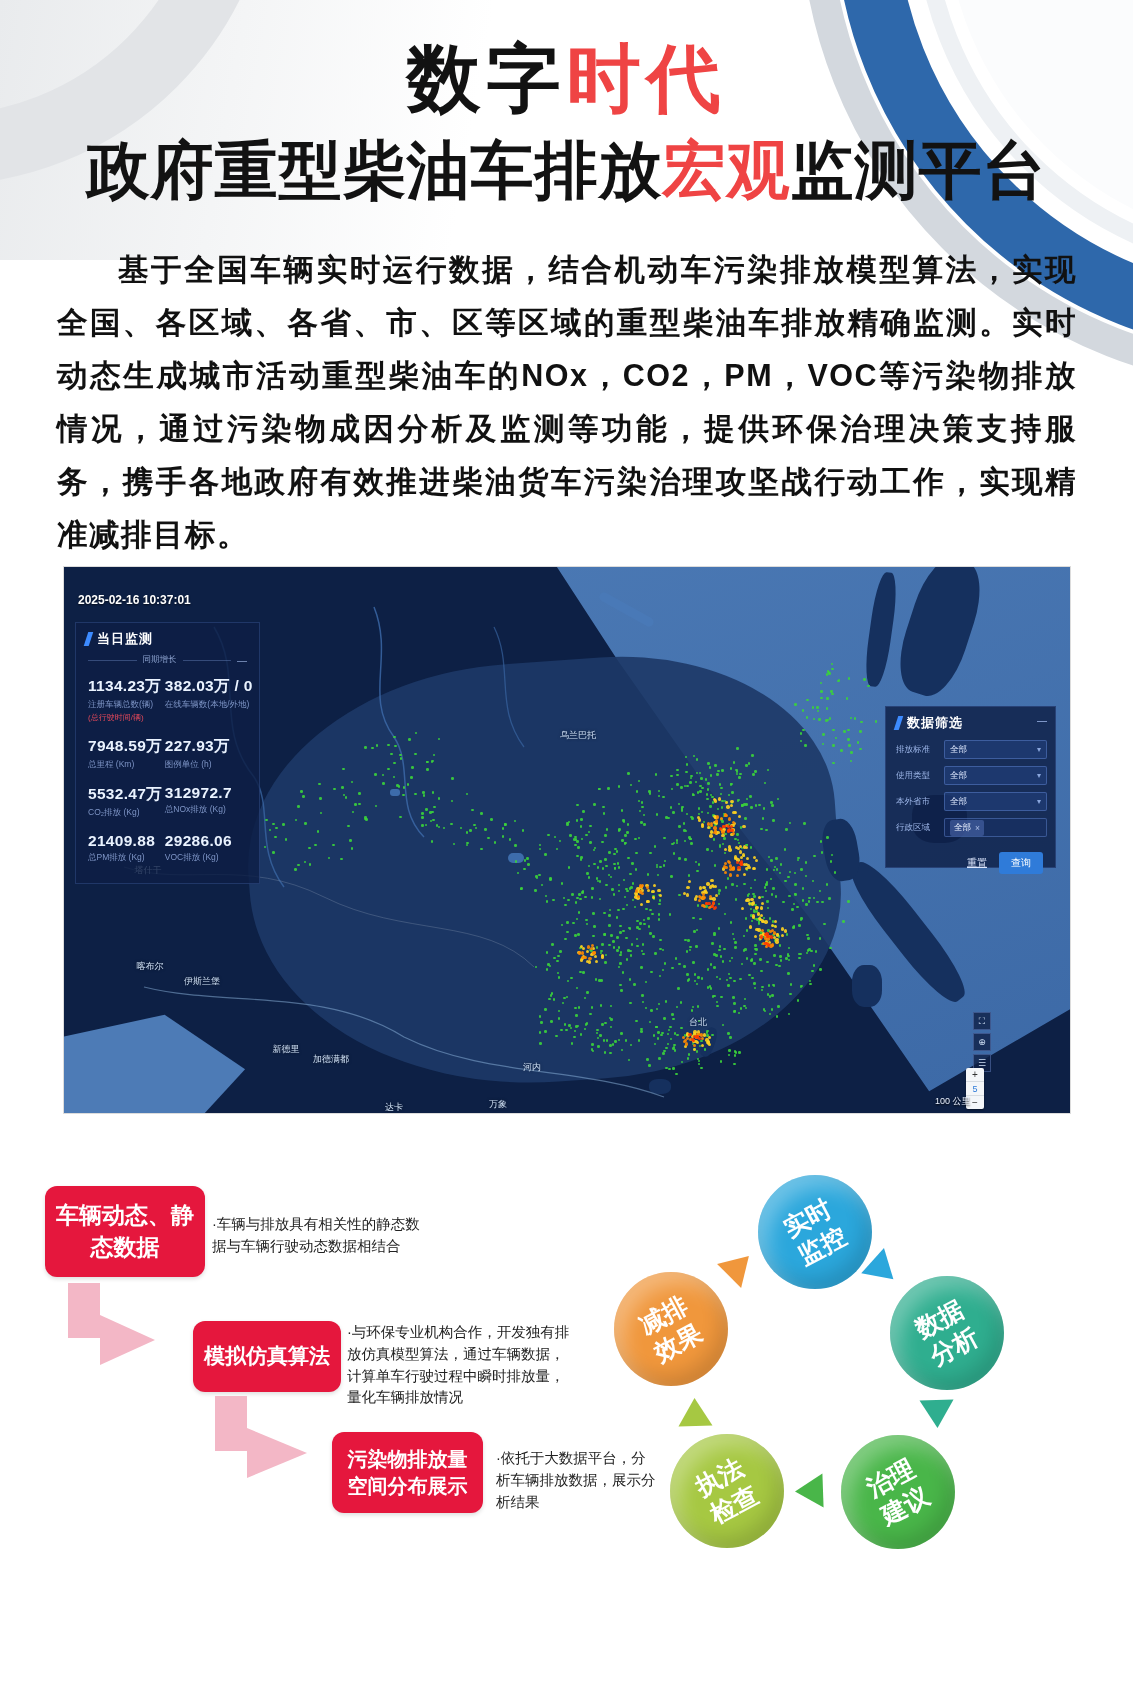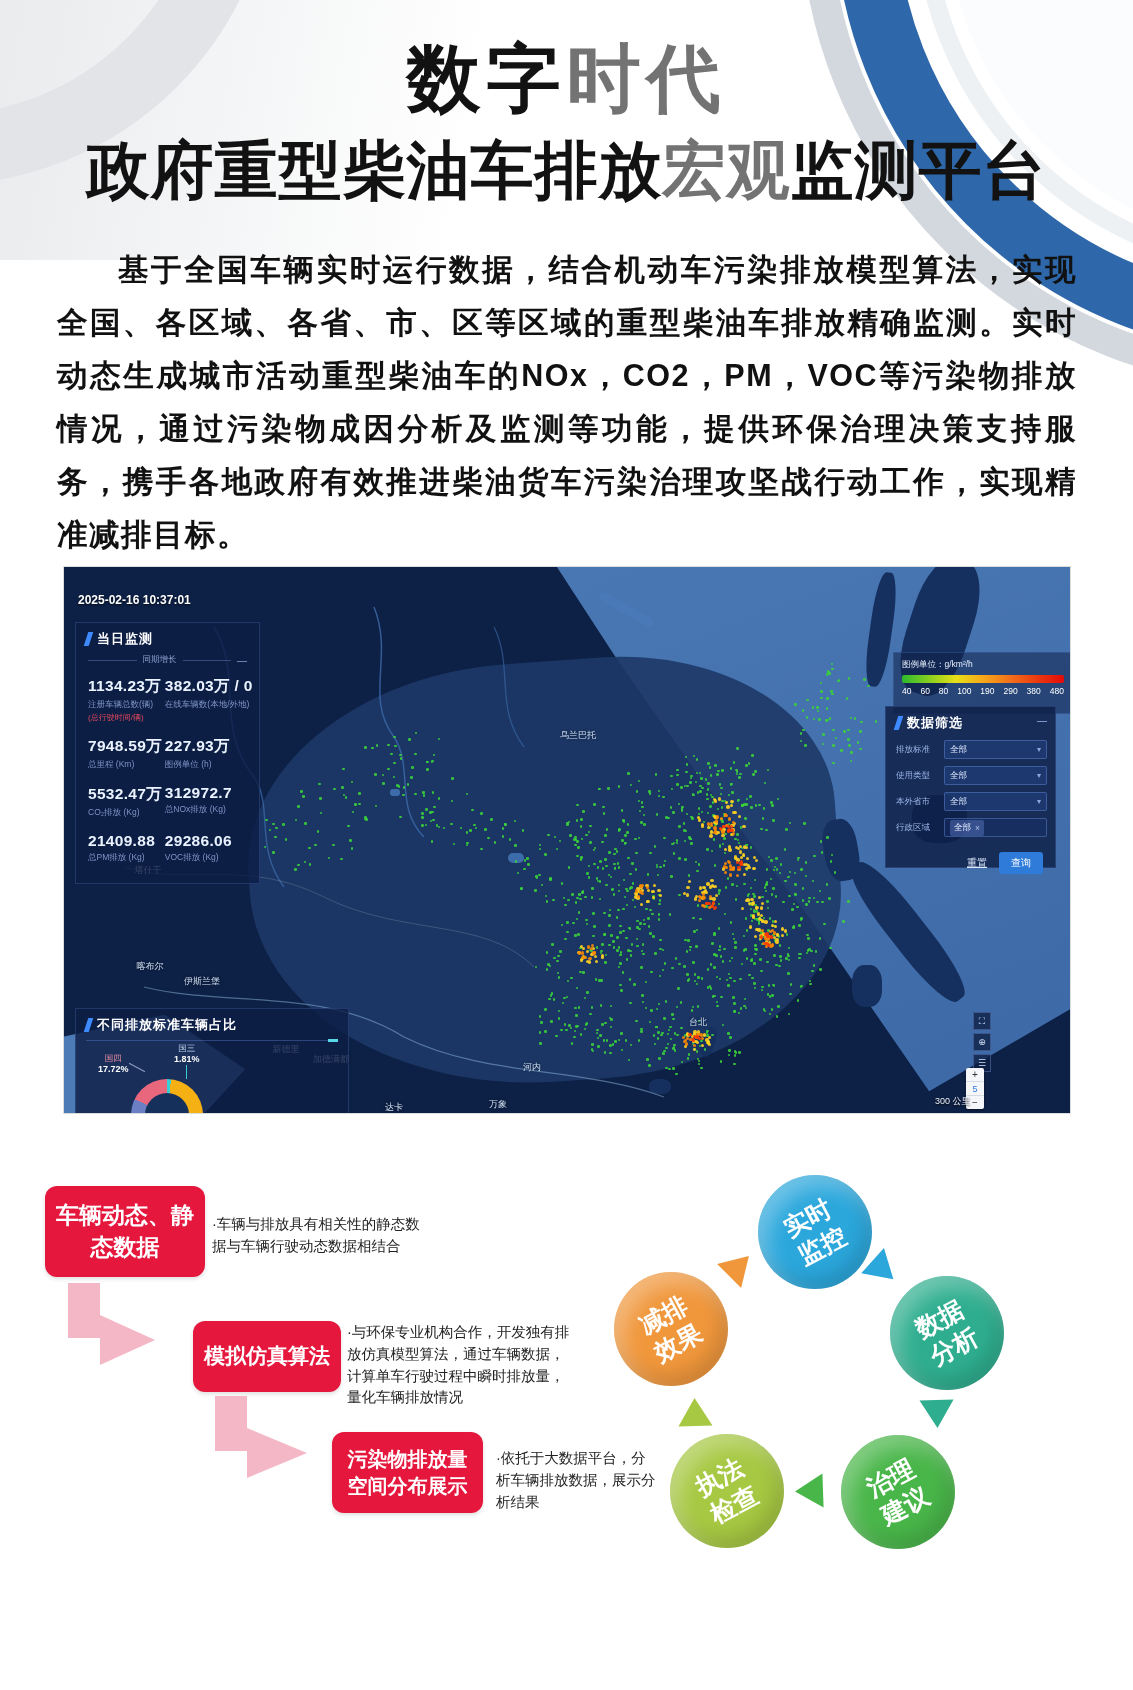--- a/index.html
+++ b/index.html
@@ -7,21 +7,21 @@
        font-family:"Liberation Sans","DejaVu Sans",sans-serif;}
   .abs{position:absolute;}
   
   .top-shade{left:0;top:0;width:1133px;height:260px;
     background:linear-gradient(100deg,#e9ebed 0%,rgba(255,255,255,0) 42%);}
   
   .title1{left:0;top:30px;width:1133px;text-align:center;font-weight:900;
     font-size:74px;letter-spacing:6px;color:#121212;}
   .title2{left:0;top:128px;width:1133px;text-align:center;font-weight:900;
     font-size:63px;letter-spacing:1px;color:#121212;white-space:nowrap;}
-  .red{color:#737373;text-align:right;}
+  .red{color:#ef4444;text-align:right;}
   .intro{left:57px;top:243px;width:1020px;font-size:30.5px;line-height:1.74;
     letter-spacing:1.5px;color:#111;font-weight:600;text-align:justify;text-indent:2em;}
   
   .dash{left:64px;top:567px;width:1006px;height:546px;background:#0d2045;
     overflow:hidden;box-shadow:0 0 0 1px #dcdcdc;}
   .dash-header{position:absolute;left:0;top:0;width:100%;height:38px;z-index:6;
     background:linear-gradient(180deg,#2a4d93,#1b3a77);border-bottom:1px solid #3f68b0;
     display:flex;align-items:center;justify-content:center;}
   .dash-title{color:#fff;font-size:19px;font-weight:700;letter-spacing:2px;}
   .map{position:absolute;inset:0;background:#0d2045;}
@@ -1543,34 +1543,20 @@
           <div class="v">21409.88</div>
           <div class="l">总PM排放 (Kg)</div>
         </div>
         <div class="stat">
           <div class="v">29286.06</div>
           <div class="l">VOC排放 (Kg)</div>
         </div>
       </div>
   </div>
 
-  <div class="panel legend">
-    <div class="lt">图例单位：g/km²/h</div>
-    <div class="grad" id="grad" style="background: linear-gradient(90deg, rgb(45, 184, 45), rgb(134, 207, 31), rgb(232, 224, 24), rgb(246, 168, 26), rgb(243, 112, 26), rgb(236, 58, 16), rgb(227, 11, 11));"></div>
-    <div class="ticks" id="ticks">
-        <span>40</span>
-        <span>60</span>
-        <span>80</span>
-        <span>100</span>
-        <span>190</span>
-        <span>290</span>
-        <span>380</span>
-        <span>480</span>
-      </div>
-  </div>
 
   <div class="panel filters">
     <div class="ptitle">
       <span class="slash"></span>
       <span class="ptxt">数据筛选</span>
     </div>
     <span class="collapse">—</span>
     <div id="frows">
         <div class="frow">
           <span class="flabel">排放标准</span>
@@ -1602,52 +1588,32 @@
             </span>
           </div>
         </div>
       </div>
     <div class="fbtns">
       <span class="reset">重置</span>
       <span class="query">查询</span>
     </div>
   </div>
 
-  <div class="panel donutp">
-    <div class="ptitle">
-      <span class="slash"></span>
-      <span class="ptxt">不同排放标准车辆占比</span>
-    </div>
-    <div class="divider">
-        <i></i>
-      </div>
-    <div class="donut" id="donut" style="background: conic-gradient(rgb(56, 207, 212) 0%, rgb(56, 207, 212) 1.81%, rgb(245, 176, 20) 1.81%, rgb(245, 176, 20) 61.89%, rgb(107, 128, 196) 61.89%, rgb(107, 128, 196) 82.27%, rgb(232, 103, 124) 82.27%, rgb(232, 103, 124) 99.99%);"></div>
-    <div class="callout" style="left:22px;top:44px;">
-      <div class="nm">国四</div>
-      <div class="pc">17.72%</div>
-    </div>
-    <div class="callout c2" style="left:98px;top:34px;">
-      <div class="nm">国三</div>
-      <div class="pc">1.81%</div>
-    </div>
-    <div class="lead" style="left:52px;top:58px;width:18px;height:1px;transform:rotate(28deg);"></div>
-    <div class="lead" style="left:110px;top:56px;width:1px;height:14px;background:#38cfd4;"></div>
-  </div>
 
   <div class="abs tools" id="tools">
       <div class="tool">⛶</div>
       <div class="tool">⊕</div>
       <div class="tool">☰</div>
     </div>
   <div class="abs zoomw">
     <div>+</div>
     <div class="lvl">5</div>
     <div>−</div>
   </div>
-  <div class="abs scale">300 公里</div>
+  <div class="abs scale">100 公里</div>
 </div>
 
 <div class="rbox" style="left:45px;top:1186px;width:160px;height:91px;font-size:23px;">
   <div>车辆动态、静</div>
   <div>态数据</div>
 </div>
 <div class="rbox" style="left:193px;top:1321px;width:148px;height:71px;font-size:21px;">
   <div>模拟仿真算法</div>
 </div>
 <div class="rbox" style="left:332px;top:1432px;width:151px;height:81px;font-size:20px;">

